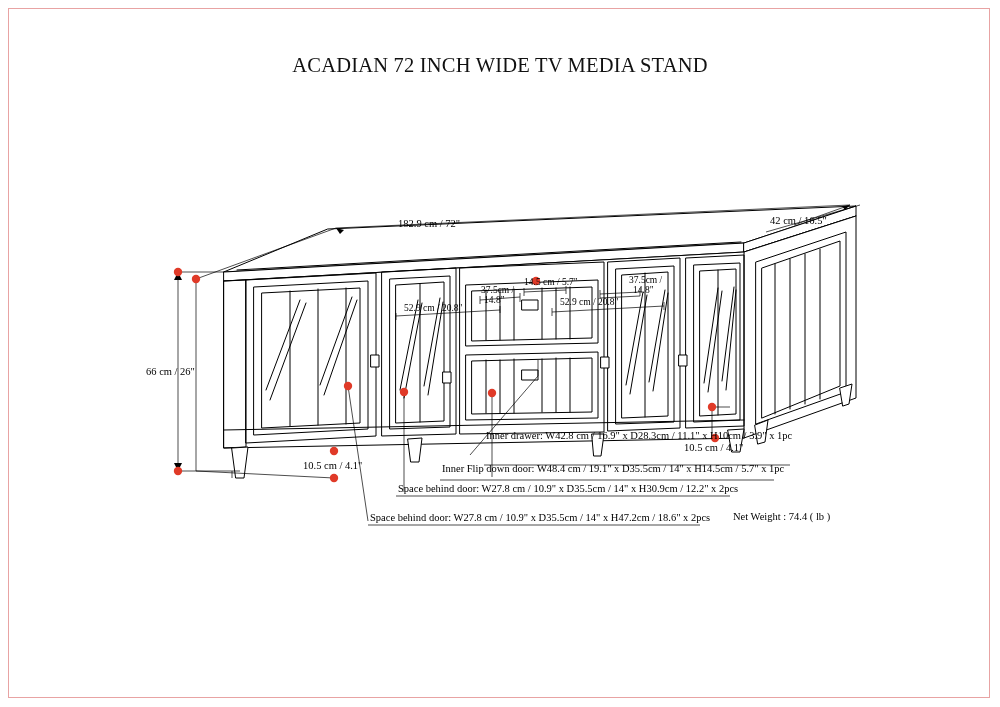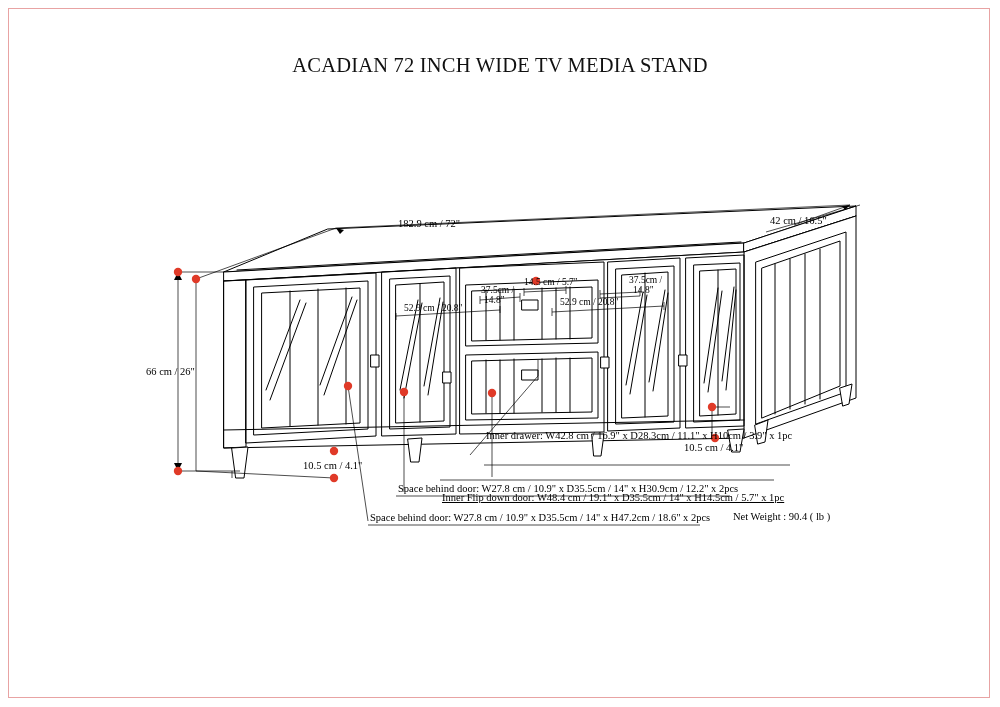--- a/index.html
+++ b/index.html
@@ -280,19 +280,19 @@
 
   <div class="lbl s9" style="left:481px; top:285px;">37.5cm /</div>
   <div class="lbl s9" style="left:484px; top:295px;">14.8"</div>
 
   <div class="lbl s9" style="left:524px; top:277px;">14.5 cm / 5.7"</div>
 
   <div class="lbl s9" style="left:629px; top:275px;">37.5cm /</div>
   <div class="lbl s9" style="left:633px; top:285px;">14.8"</div>
 
   <div class="lbl s10" style="left:486px; top:430px;">Inner drawer: W42.8 cm / 16.9" x D28.3cm / 11.1" x H10cm / 3.9" x 1pc</div>
-  <div class="lbl s10" style="left:442px; top:492px;text-decoration:underline;">Inner Flip down door: W48.4 cm / 19.1" x D35.5cm / 14" x H14.5cm / 5.7" x 1pc</div>
+  <div class="lbl s10" style="left:442px; top:463px;">Inner Flip down door: W48.4 cm / 19.1" x D35.5cm / 14" x H14.5cm / 5.7" x 1pc</div>
   <div class="lbl s10" style="left:398px; top:483px;">Space behind door: W27.8 cm / 10.9" x D35.5cm / 14" x H30.9cm / 12.2" x 2pcs</div>
   <div class="lbl s10" style="left:370px; top:512px;">Space behind door: W27.8 cm / 10.9" x D35.5cm / 14" x H47.2cm / 18.6" x 2pcs</div>
 
-  <div class="lbl s10" style="left:733px; top:511px;">Net Weight : 90.4 ( lb )</div>
+  <div class="lbl s10" style="left:733px; top:511px;">Net Weight : 74.4 ( lb )</div>
 
 </div>
 
 </body></html>

